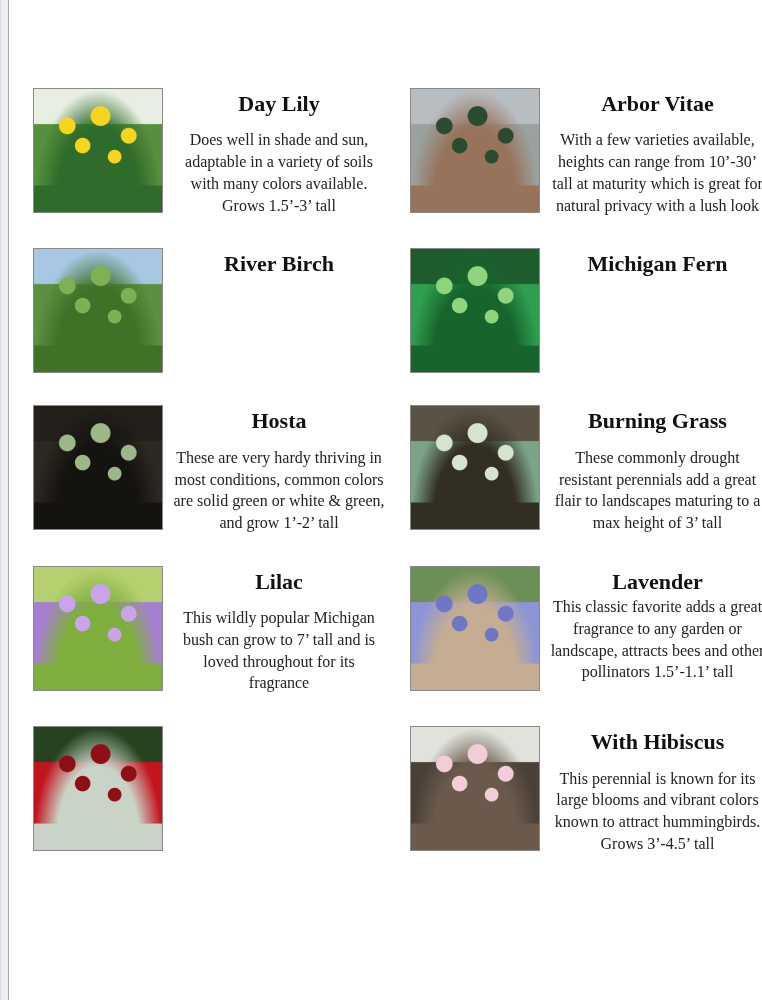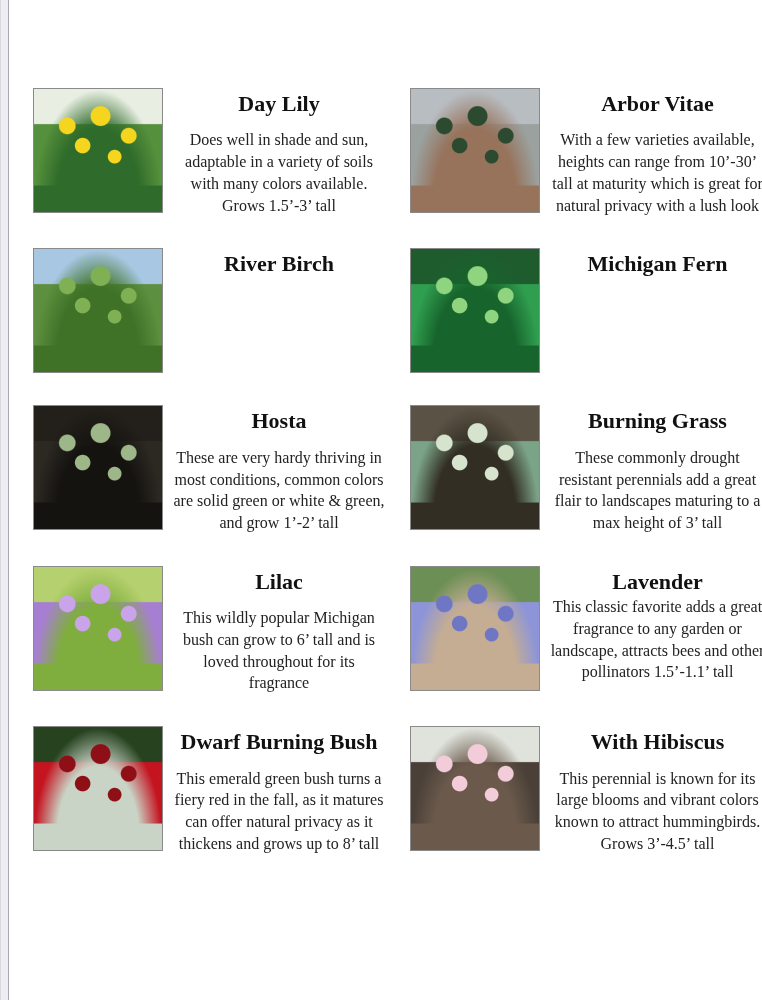--- a/index.html
+++ b/index.html
@@ -92,38 +92,34 @@
     <div class="text">
       <h2 class="title">Burning Grass</h2>
       <p class="desc">These commonly drought resistant perennials add a great flair to landscapes maturing to a max height of 3’ tall</p>
     </div>
   </article>
 
   <article class="entry">
     <div class="photo" style="--s: #b5d06e; --m: #a77fd2; --g: #7fae3f; --a: #c9a4ea;"></div>
     <div class="text">
       <h2 class="title">Lilac</h2>
-      <p class="desc">This wildly popular Michigan bush can grow to 6’ tall and is loved throughout for its fragrance</p>
+      <p class="desc">This wildly popular Michigan bush can grow to 7’ tall and is loved throughout for its fragrance</p>
     </div>
   </article>
 
   <article class="entry">
     <div class="photo" style="--s: #6b8f54; --m: #8d95d8; --g: #c4ad93; --a: #6f77c4;"></div>
     <div class="text">
       <h2 class="title">Lavender</h2>
       <p class="desc">This classic favorite adds a great fragrance to any garden or landscape, attracts bees and other pollinators 1.5’-1.1’ tall</p>
     </div>
   </article>
 
   <article class="entry">
     <div class="photo" style="--s: #26421f; --m: #c41420; --g: #c9d4c6; --a: #8f0f16;"></div>
-    <div class="text">
-      <h2 class="title">Dwarf Burning Bush</h2>
-      <p class="desc">This emerald green bush turns a fiery red in the fall, as it matures can offer natural privacy as it thickens and grows up to 8’ tall</p>
-    </div>
   </article>
 
   <article class="entry">
     <div class="photo" style="--s: #dfe3dc; --m: #4a4038; --g: #6b5a4c; --a: #f2cdd9;"></div>
     <div class="text">
       <h2 class="title">With Hibiscus</h2>
       <p class="desc">This perennial is known for its large blooms and vibrant colors known to attract hummingbirds. Grows 3’-4.5’ tall</p>
     </div>
   </article>
 </main>

